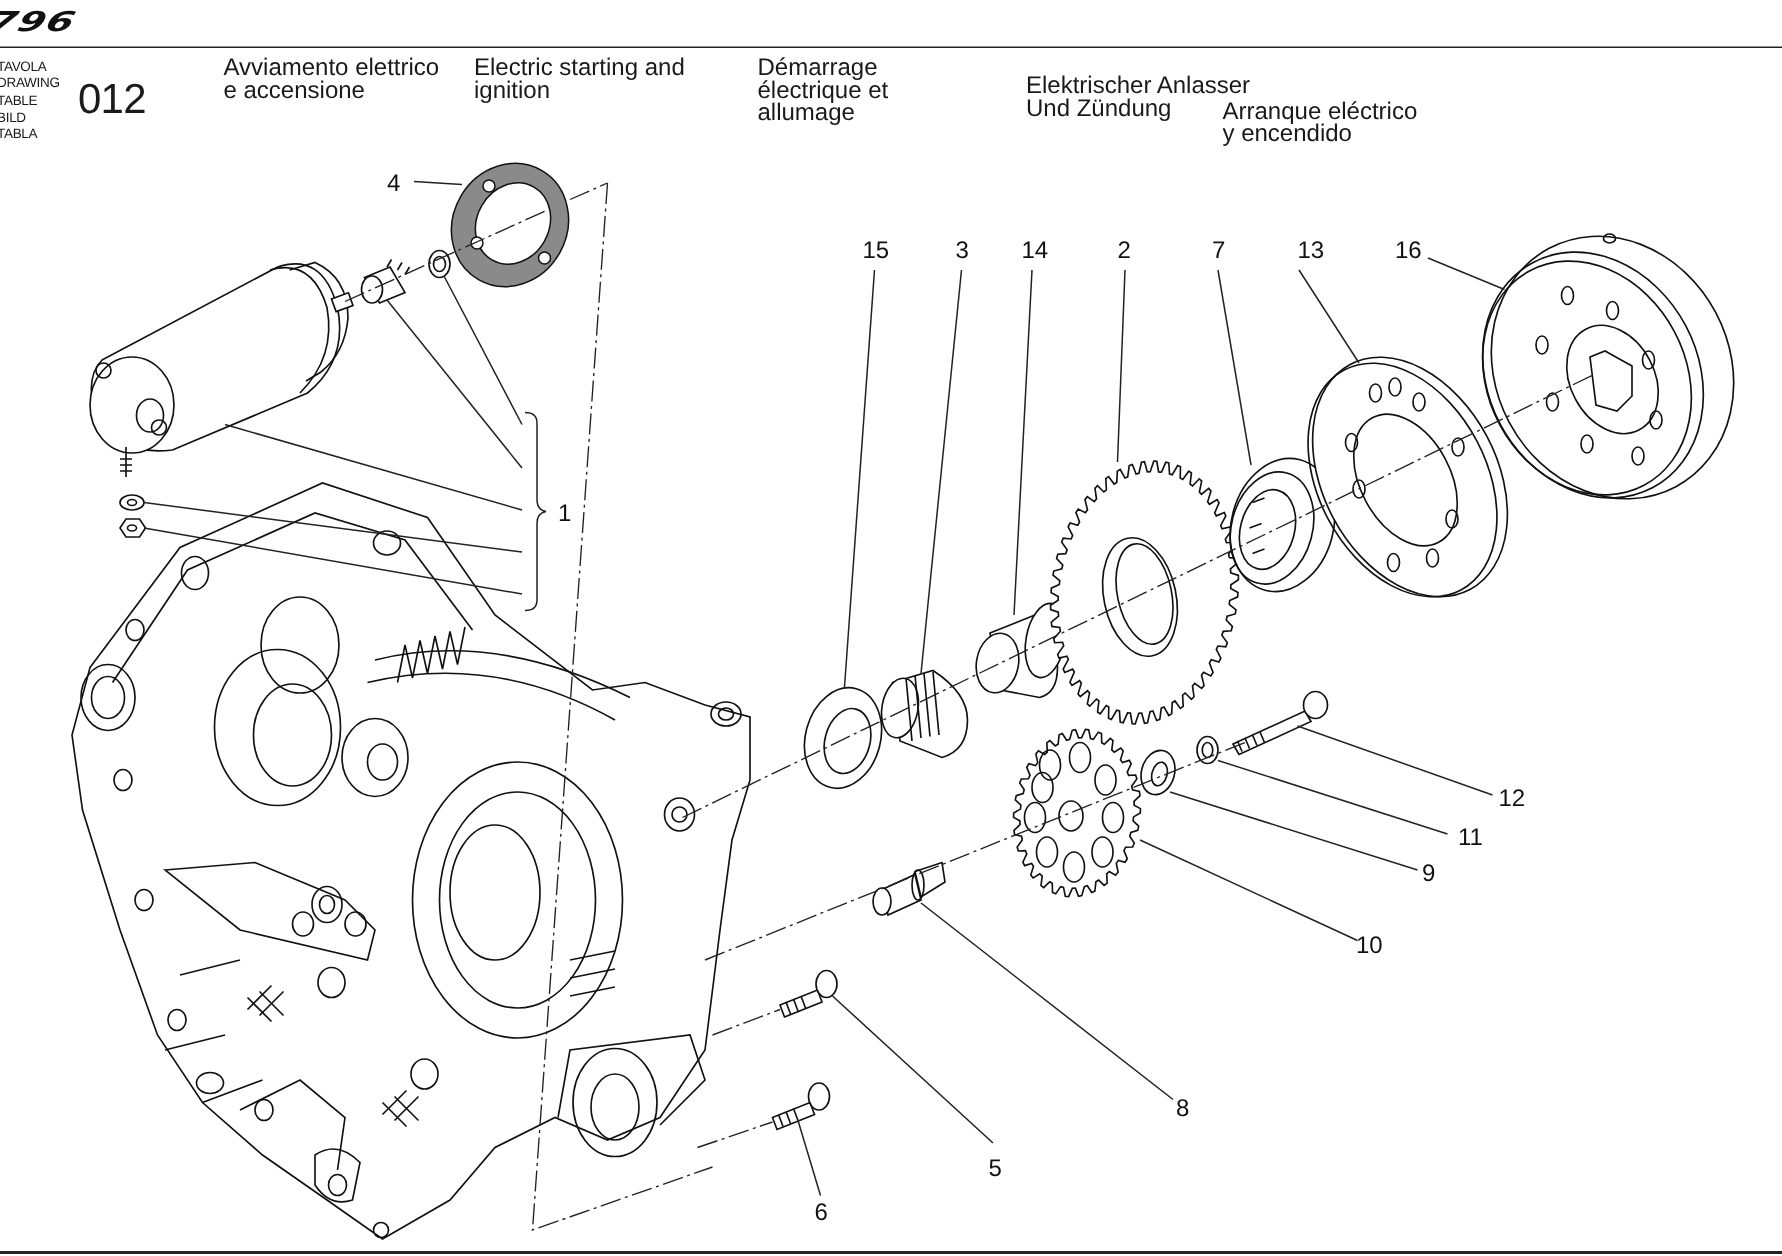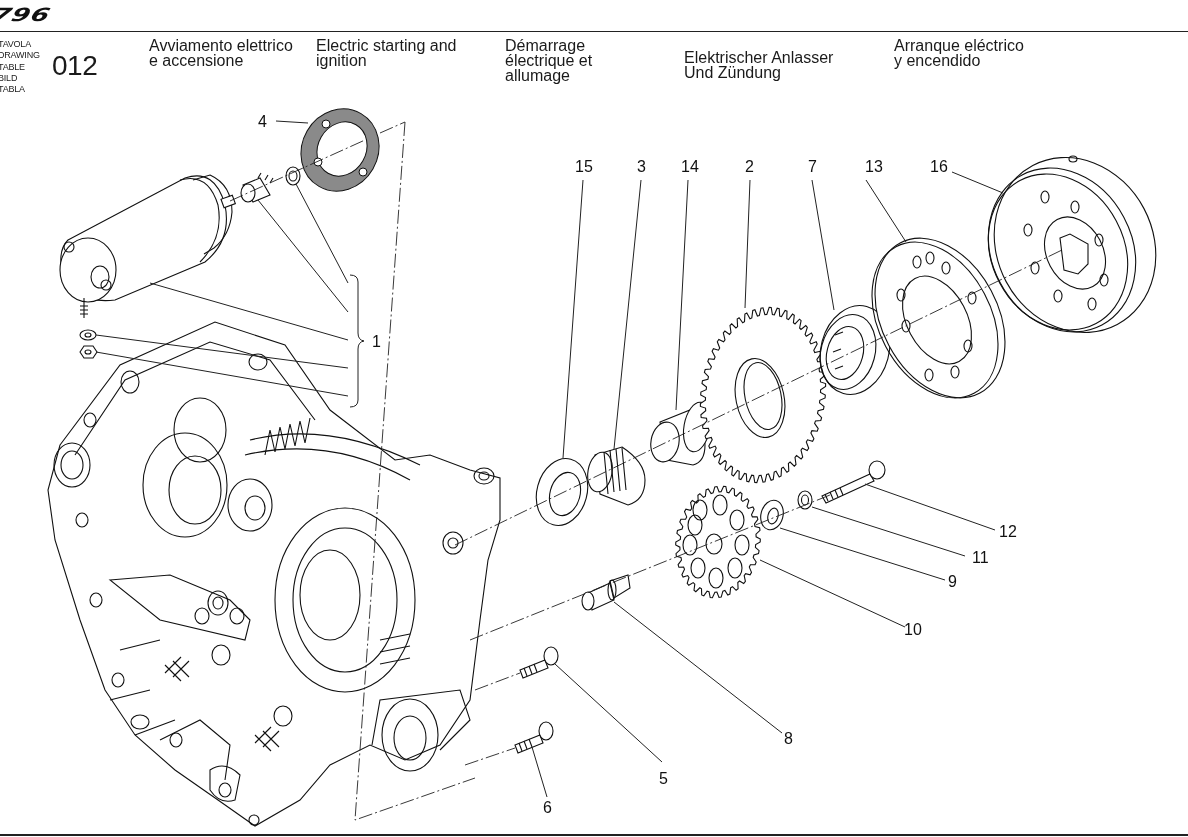--- a/index.html
+++ b/index.html
@@ -33,21 +33,21 @@
   <div>TABLE</div>
   <div>BILD</div>
   <div>TABLA</div>
 </div>
 <div class="table-number">012</div>
 
 <div class="title-col" style="left:149px;width:150px;">Avviamento elettrico e accensione</div>
 <div class="title-col" style="left:316px;width:170px;">Electric starting and ignition</div>
 <div class="title-col" style="left:505px;width:150px;">Démarrage électrique et allumage</div>
 <div class="title-col" style="left:684px;width:150px;margin-top:12px;">Elektrischer Anlasser Und Zündung</div>
-<div class="title-col" style="left:894px;width:140px;">Arranque eléctrico y encendido</div>
+<div class="title-col" style="left:815px;width:140px;margin-top:29px;">Arranque eléctrico y encendido</div>
 
 <svg id="drawing" width="1188" height="837" viewBox="0 0 1188 837">
 
   <g>
     <path class="pt" d="M60 445 L120 365 L215 322 L285 345 L330 410 L395 460 L430 455 L470 470 L500 478 L500 520 L488 560 L480 620 L470 700 L440 745 L405 760 L370 745 L330 765 L300 800 L255 826 L218 800 L175 770 L135 735 L105 690 L80 620 L55 540 L48 490 Z"></path>
     <path class="pt-no" d="M75 455 L125 380 L210 342 L270 360 L315 420"></path>
     <ellipse class="pt-no" cx="72" cy="465" rx="18" ry="22"></ellipse>
     <ellipse class="pt-no" cx="72" cy="465" rx="11" ry="14"></ellipse>
     <ellipse class="pt-no" cx="185" cy="485" rx="42" ry="52"></ellipse>
     <ellipse class="pt-no" cx="195" cy="490" rx="26" ry="34"></ellipse>

